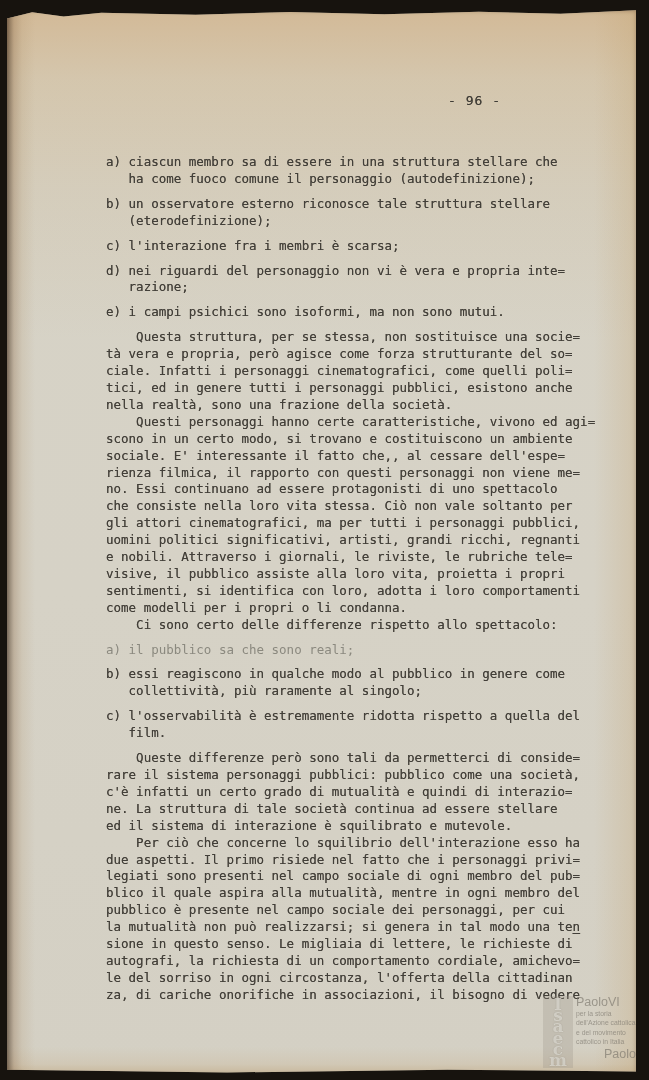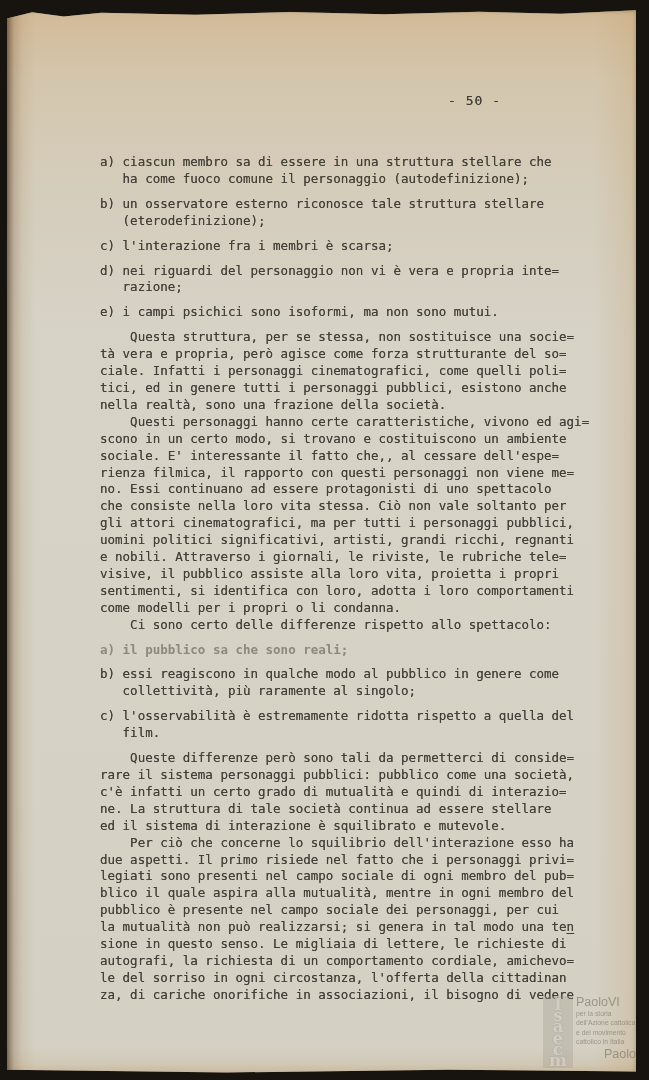--- a/index.html
+++ b/index.html
@@ -18,27 +18,27 @@
       linear-gradient(180deg,#d7d3c6 0%,#d6d2c6 55%,#d4d0c4 100%);
     clip-path:polygon(0% 0.9%, 4% 0.30%, 9% 0.70%, 15% 0.35%, 30% 0.55%, 45% 0.28%, 60% 0.50%, 75% 0.25%, 88% 0.45%, 100% 0.12%, 100% 99.85%, 70% 99.7%, 35% 99.95%, 0% 99.7%);
     box-shadow:inset 0 2px 4px rgba(80,55,30,0.35);
   }
   .page-number{
     position:absolute;left:441px;top:84px;
     font-size:13px;letter-spacing:1px;color:#3f3c36;
     text-shadow:0 0 0.6px rgba(62,56,46,0.75);
   }
   .text-block{
-    position:absolute;left:93px;top:145px;width:510px;
+    position:absolute;left:99px;top:145px;width:510px;
     font-size:12.5px;line-height:16.9px;color:#423f39;
     white-space:pre;
     text-shadow:0 0 0.6px rgba(62,56,46,0.7);
   }
   .text-block .gap{height:8px;line-height:8px;}
-  .text-block .faint{color:#8b897f;text-shadow:none;font-weight:bold;}
+  .text-block .faint{color:#8b897f;text-shadow:none;}
   .text-block .tail{text-decoration:underline;text-underline-offset:2px;}
   .watermark{
     position:absolute;left:536px;top:986px;display:flex;align-items:flex-start;
     pointer-events:none;
   }
   .wm-letters{
     display:flex;flex-direction:column;align-items:center;
     font-family:"DejaVu Serif", serif;
     font-size:17px;line-height:11.2px;font-weight:bold;
     color:rgba(245,243,236,0.62);
@@ -53,21 +53,21 @@
     color:rgba(118,113,103,0.62);white-space:nowrap;
   }
   .wm-text .big{font-size:12.5px;line-height:14px;}
   .wm-text .small{font-size:6.8px;line-height:9.4px;}
   .wm-text .last{font-size:12.5px;line-height:15px;margin-left:28px;}
 </style>
 </head>
 <body>
 
 <div class="paper">
-  <div class="page-number">- 50 -</div>
+  <div class="page-number">- 96 -</div>
   <div class="text-block" id="text-block"><div>a) ciascun membro sa di essere in una struttura stellare che</div><div>   ha come fuoco comune il personaggio (autodefinizione);</div><div class="gap"> </div><div>b) un osservatore esterno riconosce tale struttura stellare</div><div>   (eterodefinizione);</div><div class="gap"> </div><div>c) l'interazione fra i membri è scarsa;</div><div class="gap"> </div><div>d) nei riguardi del personaggio non vi è vera e propria inte=</div><div>   razione;</div><div class="gap"> </div><div>e) i campi psichici sono isoformi, ma non sono mutui.</div><div class="gap"> </div><div>    Questa struttura, per se stessa, non sostituisce una socie=</div><div>tà vera e propria, però agisce come forza strutturante del so=</div><div>ciale. Infatti i personaggi cinematografici, come quelli poli=</div><div>tici, ed in genere tutti i personaggi pubblici, esistono anche</div><div>nella realtà, sono una frazione della società.</div><div>    Questi personaggi hanno certe caratteristiche, vivono ed agi=</div><div>scono in un certo modo, si trovano e costituiscono un ambiente</div><div>sociale. E' interessante il fatto che,, al cessare dell'espe=</div><div>rienza filmica, il rapporto con questi personaggi non viene me=</div><div>no. Essi continuano ad essere protagonisti di uno spettacolo</div><div>che consiste nella loro vita stessa. Ciò non vale soltanto per</div><div>gli attori cinematografici, ma per tutti i personaggi pubblici,</div><div>uomini politici significativi, artisti, grandi ricchi, regnanti</div><div>e nobili. Attraverso i giornali, le riviste, le rubriche tele=</div><div>visive, il pubblico assiste alla loro vita, proietta i propri</div><div>sentimenti, si identifica con loro, adotta i loro comportamenti</div><div>come modelli per i propri o li condanna.</div><div>    Ci sono certo delle differenze rispetto allo spettacolo:</div><div class="gap"> </div><div class="faint">a) il pubblico sa che sono reali;</div><div class="gap"> </div><div>b) essi reagiscono in qualche modo al pubblico in genere come</div><div>   collettività, più raramente al singolo;</div><div class="gap"> </div><div>c) l'osservabilità è estremamente ridotta rispetto a quella del</div><div>   film.</div><div class="gap"> </div><div>    Queste differenze però sono tali da permetterci di conside=</div><div>rare il sistema personaggi pubblici: pubblico come una società,</div><div>c'è infatti un certo grado di mutualità e quindi di interazio=</div><div>ne. La struttura di tale società continua ad essere stellare</div><div>ed il sistema di interazione è squilibrato e mutevole.</div><div>    Per ciò che concerne lo squilibrio dell'interazione esso ha</div><div>due aspetti. Il primo risiede nel fatto che i personaggi privi=</div><div>legiati sono presenti nel campo sociale di ogni membro del pub=</div><div>blico il quale aspira alla mutualità, mentre in ogni membro del</div><div>pubblico è presente nel campo sociale dei personaggi, per cui</div><div>la mutualità non può realizzarsi; si genera in tal modo una te<span class="tail">n</span></div><div>sione in questo senso. Le migliaia di lettere, le richieste di</div><div>autografi, la richiesta di un comportamento cordiale, amichevo=</div><div>le del sorriso in ogni circostanza, l'offerta della cittadinan</div><div>za, di cariche onorifiche in associazioni, il bisogno di vedere</div></div>
   <div class="watermark">
     <div class="wm-letters" id="wm-letters">
         <div>I</div>
         <div>s</div>
         <div>a</div>
         <div>e</div>
         <div>c</div>
         <div>m</div>
       </div>

